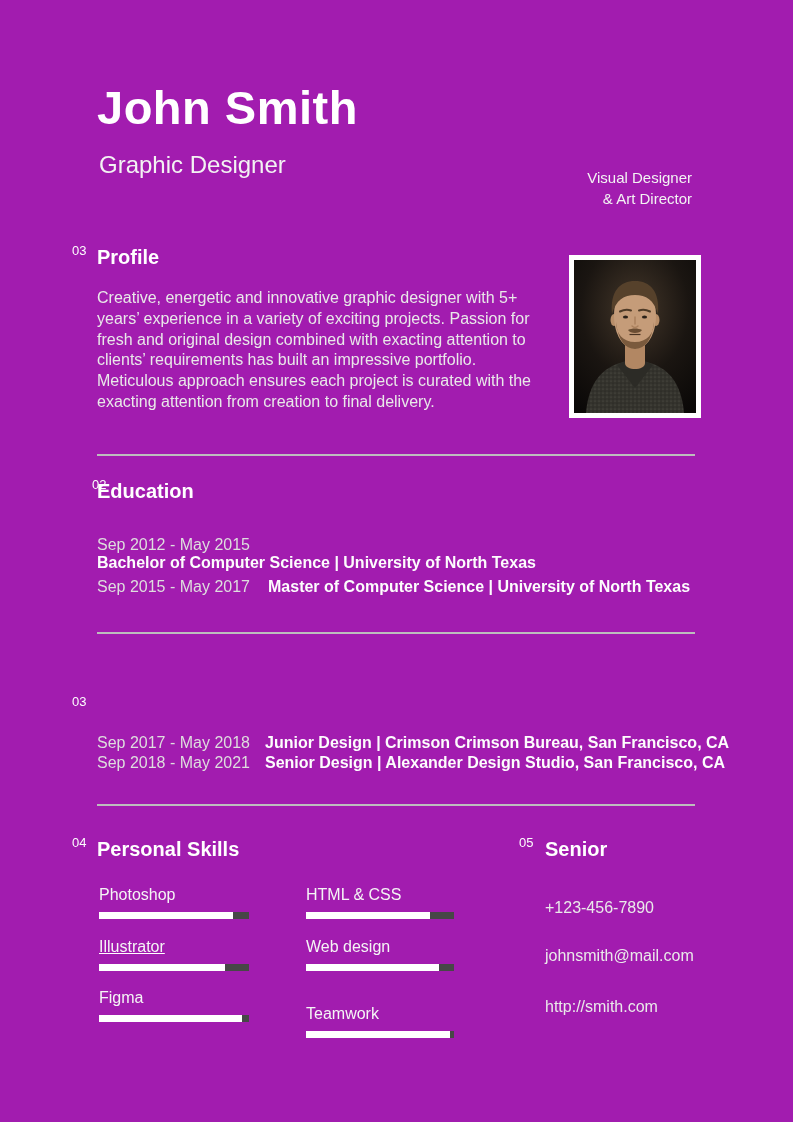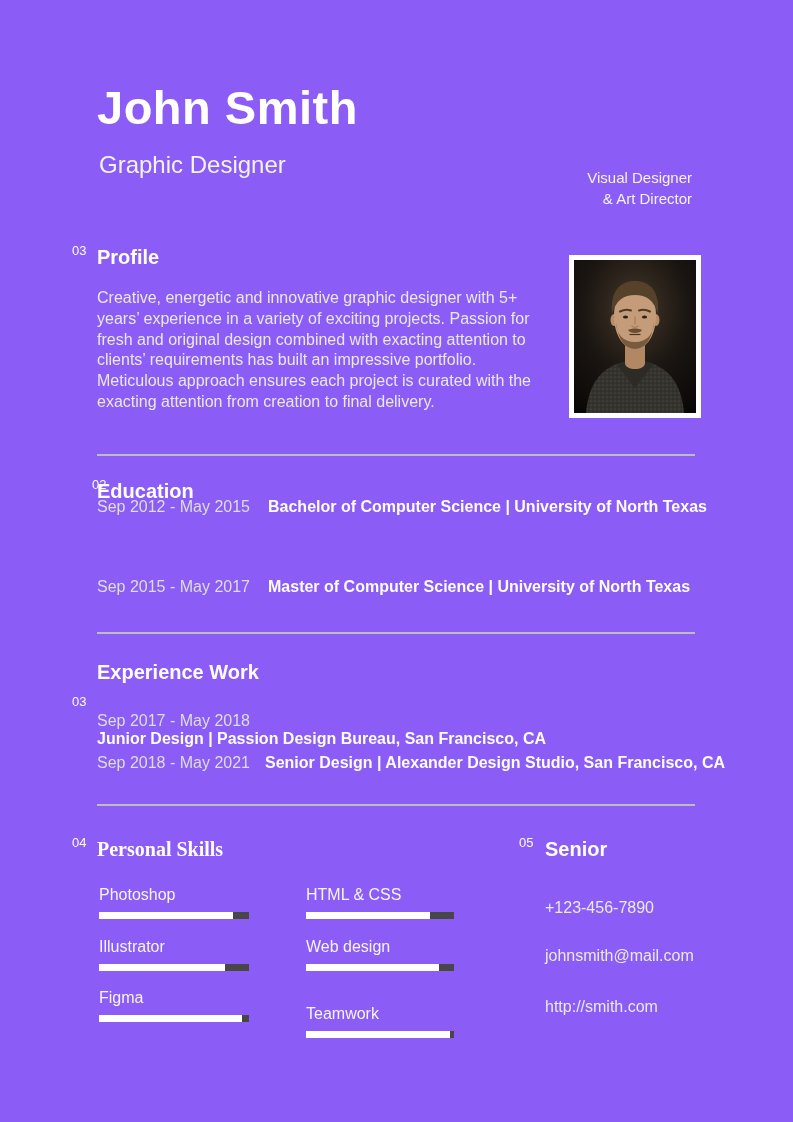--- a/index.html
+++ b/index.html
@@ -1,18 +1,18 @@
 <!DOCTYPE html>
 <html><head>
 <meta charset="utf-8">
 <style>
   html,body { margin:0; padding:0; background:#1f1f20; }
   .page {
     position:relative; width:793px; height:1122px; overflow:hidden;
-    background:#8b5cf6; font-family:"Liberation Sans", sans-serif;
+    background:#a21caf; font-family:"Liberation Sans", sans-serif;
     color:#fff;
   }
   
   .name {
     position:absolute; left:97px; top:80px; font-size:47px; font-weight:700;
     letter-spacing:.5px; color:#ffffff; white-space:nowrap;
   }
   .job-title {
     position:absolute; left:99px; top:151px; font-size:24px; font-weight:400;
     color:#f3f3f3; white-space:nowrap;
@@ -97,54 +97,53 @@
       <ellipse cx="51.5" cy="57" rx="2.6" ry="1.6" fill="#2b2118"></ellipse>
       <ellipse cx="70.5" cy="57" rx="2.6" ry="1.6" fill="#2b2118"></ellipse>
       <path d="M61 57 L61 64 M58 66 C60 68 62 68 64 66" stroke="#a97f5c" stroke-width="1.4" fill="none" stroke-linecap="round"></path>
     </svg>
   </div>
 
   <div class="divider" style="top:454px;"></div>
 
   <div class="sec-num" style="left:72px; top:477px;margin-left:20px;">02</div>
   <div class="sec-heading" style="left:97px; top:480px;">Education</div>
-  <div class="row" style="top:498px;">
+  <div class="row" style="top:536px;flex-direction:column;">
     <span class="dates">Sep 2012 - May 2015</span>
     <span class="bold">Bachelor of Computer Science | University of North Texas</span>
   </div>
   <div class="row" style="top:578px;">
     <span class="dates">Sep 2015 - May 2017</span>
     <span class="bold">Master of Computer Science | University of North Texas</span>
   </div>
 
   <div class="divider" style="top:632px;"></div>
 
   <div class="sec-num" style="left:72px; top:658px;margin-top:36px;">03</div>
-  <div class="sec-heading" style="left:97px; top:661px;">Experience Work</div>
-  <div class="row exp" style="top:712px;flex-direction:column;">
+  <div class="row exp" style="top:734px;">
     <span class="dates">Sep 2017 - May 2018</span>
-    <span class="bold">Junior Design | Passion Design Bureau, San Francisco, CA</span>
+    <span class="bold">Junior Design | Crimson Crimson Bureau, San Francisco, CA</span>
   </div>
   <div class="row exp" style="top:754px;">
     <span class="dates">Sep 2018 - May 2021</span>
     <span class="bold">Senior Design | Alexander Design Studio, San Francisco, CA</span>
   </div>
 
   <div class="divider" style="top:804px;"></div>
 
   <div class="sec-num" style="left:72px; top:835px;text-align:center;">04</div>
-  <div class="sec-heading" style="left:97px; top:838px;font-family:Liberation Serif, serif;">Personal Skills</div>
+  <div class="sec-heading" style="left:97px; top:838px;">Personal Skills</div>
 
   <div class="skill c1" style="left:99px; top:886px;">
     <div class="label">Photoshop</div>
     <div class="track">
         <div class="fill" style="width: 89%;"></div>
       </div>
   </div>
-  <div class="skill c1" style="left:99px; top:938px;">
+  <div class="skill c1" style="left:99px; top:938px;text-decoration:underline;">
     <div class="label">Illustrator</div>
     <div class="track">
         <div class="fill" style="width: 84%;"></div>
       </div>
   </div>
   <div class="skill c1" style="left:99px; top:989px;">
     <div class="label">Figma</div>
     <div class="track">
         <div class="fill" style="width: 95%;"></div>
       </div>

